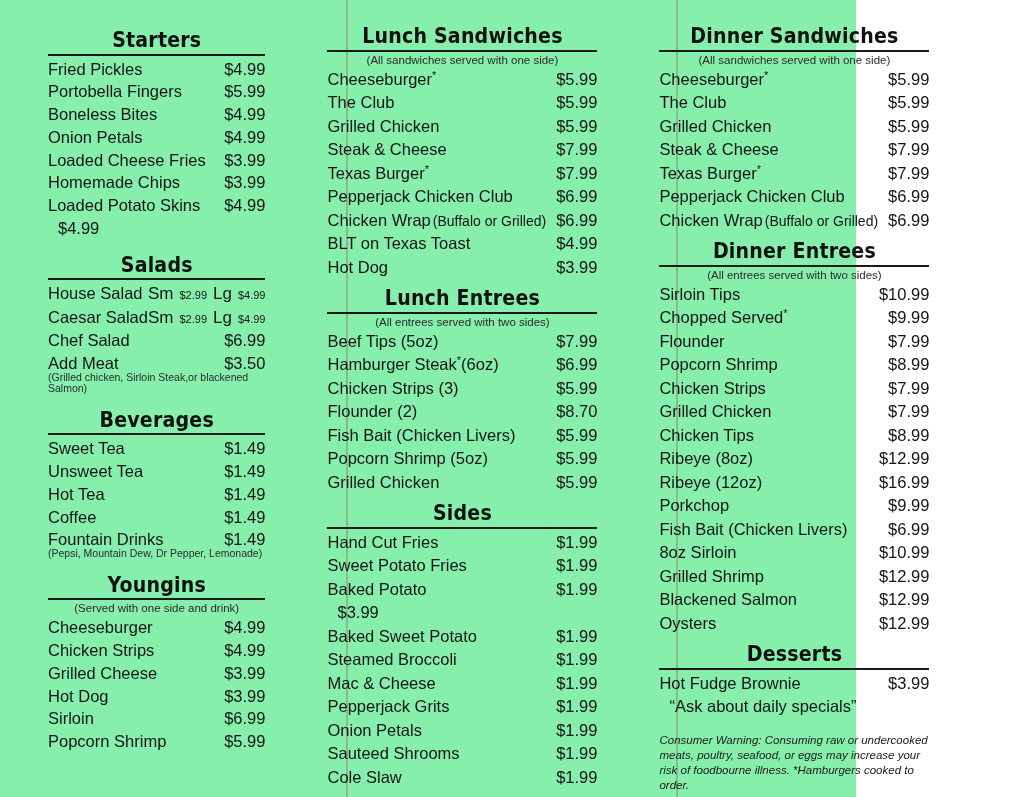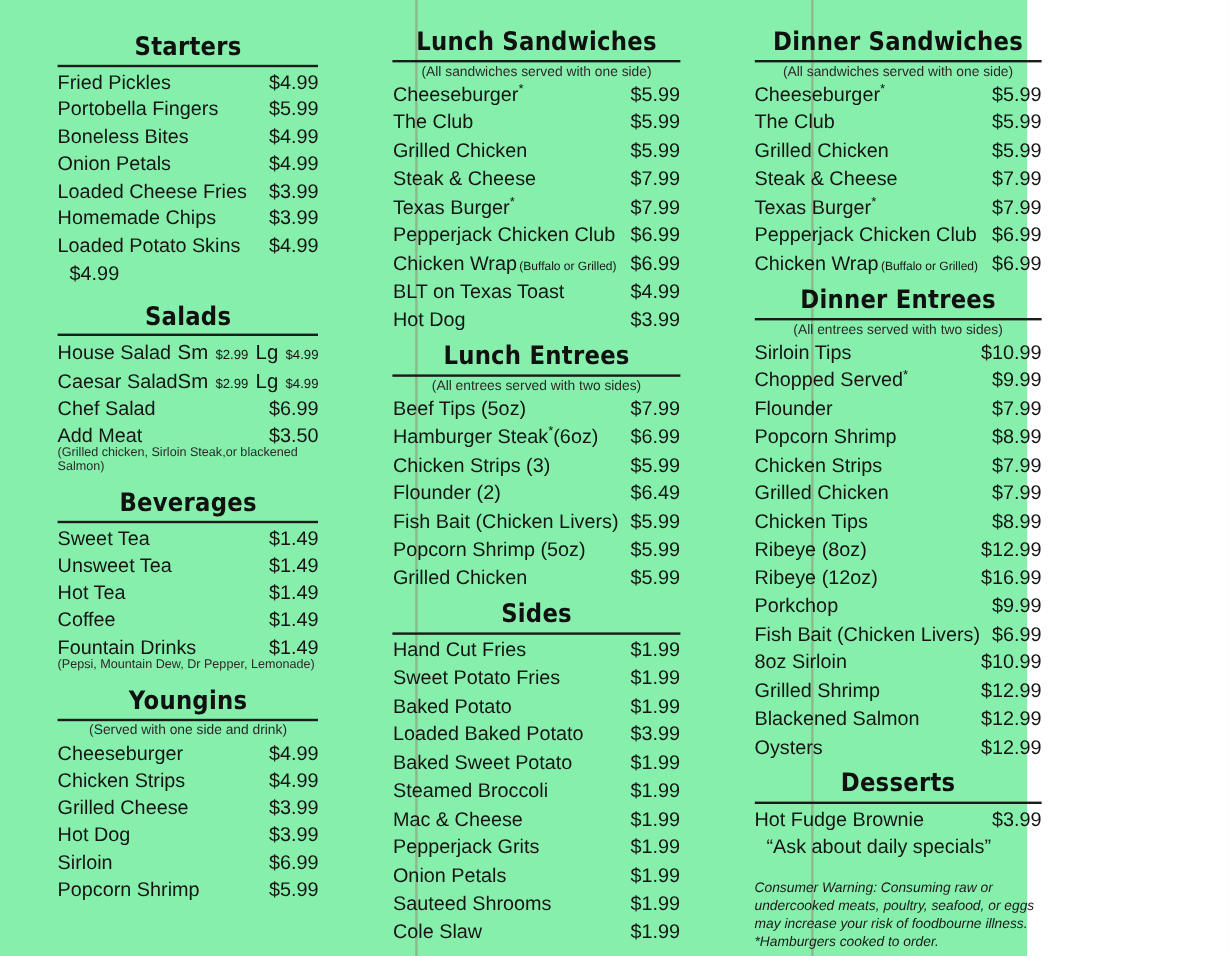--- a/index.html
+++ b/index.html
@@ -79,21 +79,21 @@
     align-items: baseline;
     justify-content: space-between;
     font-size: 16.5px;
     line-height: 1.38;
     white-space: nowrap;
   }
   .col-2 .item-row, .col-3 .item-row { font-size: 16.5px; line-height: 1.425; }
 
   .item-name { flex: 0 1 auto; }
   .item-paren {
-    font-size: 10px;
+    font-size: 14px;
     vertical-align: baseline;
     padding-left: 2px;
   }
   .star {
     font-size: 11px;
     vertical-align: super;
     line-height: 0;
   }
   .item-price {
     flex: 0 0 auto;
@@ -333,21 +333,21 @@
           <div class="item-row">
             <div class="item-name"><span>Hamburger Steak</span><span class="star">*</span><span>(6oz)</span></div>
             <div class="item-price">$6.99</div>
           </div>
           <div class="item-row">
             <div class="item-name"><span>Chicken Strips (3)</span></div>
             <div class="item-price">$5.99</div>
           </div>
           <div class="item-row">
             <div class="item-name"><span>Flounder (2)</span></div>
-            <div class="item-price">$6.49</div>
+            <div class="item-price">$8.70</div>
           </div>
           <div class="item-row">
             <div class="item-name"><span>Fish Bait (Chicken Livers)</span></div>
             <div class="item-price">$5.99</div>
           </div>
           <div class="item-row">
             <div class="item-name"><span>Popcorn Shrimp (5oz)</span></div>
             <div class="item-price">$5.99</div>
           </div>
           <div class="item-row">
@@ -367,21 +367,20 @@
           </div>
           <div class="item-row">
             <div class="item-name"><span>Sweet Potato Fries</span></div>
             <div class="item-price">$1.99</div>
           </div>
           <div class="item-row">
             <div class="item-name"><span>Baked Potato</span></div>
             <div class="item-price">$1.99</div>
           </div>
           <div class="item-row">
-            <div class="item-name"><span>Loaded Baked Potato</span></div>
             <div class="item-price">$3.99</div>
           </div>
           <div class="item-row">
             <div class="item-name"><span>Baked Sweet Potato</span></div>
             <div class="item-price">$1.99</div>
           </div>
           <div class="item-row">
             <div class="item-name"><span>Steamed Broccoli</span></div>
             <div class="item-price">$1.99</div>
           </div>

